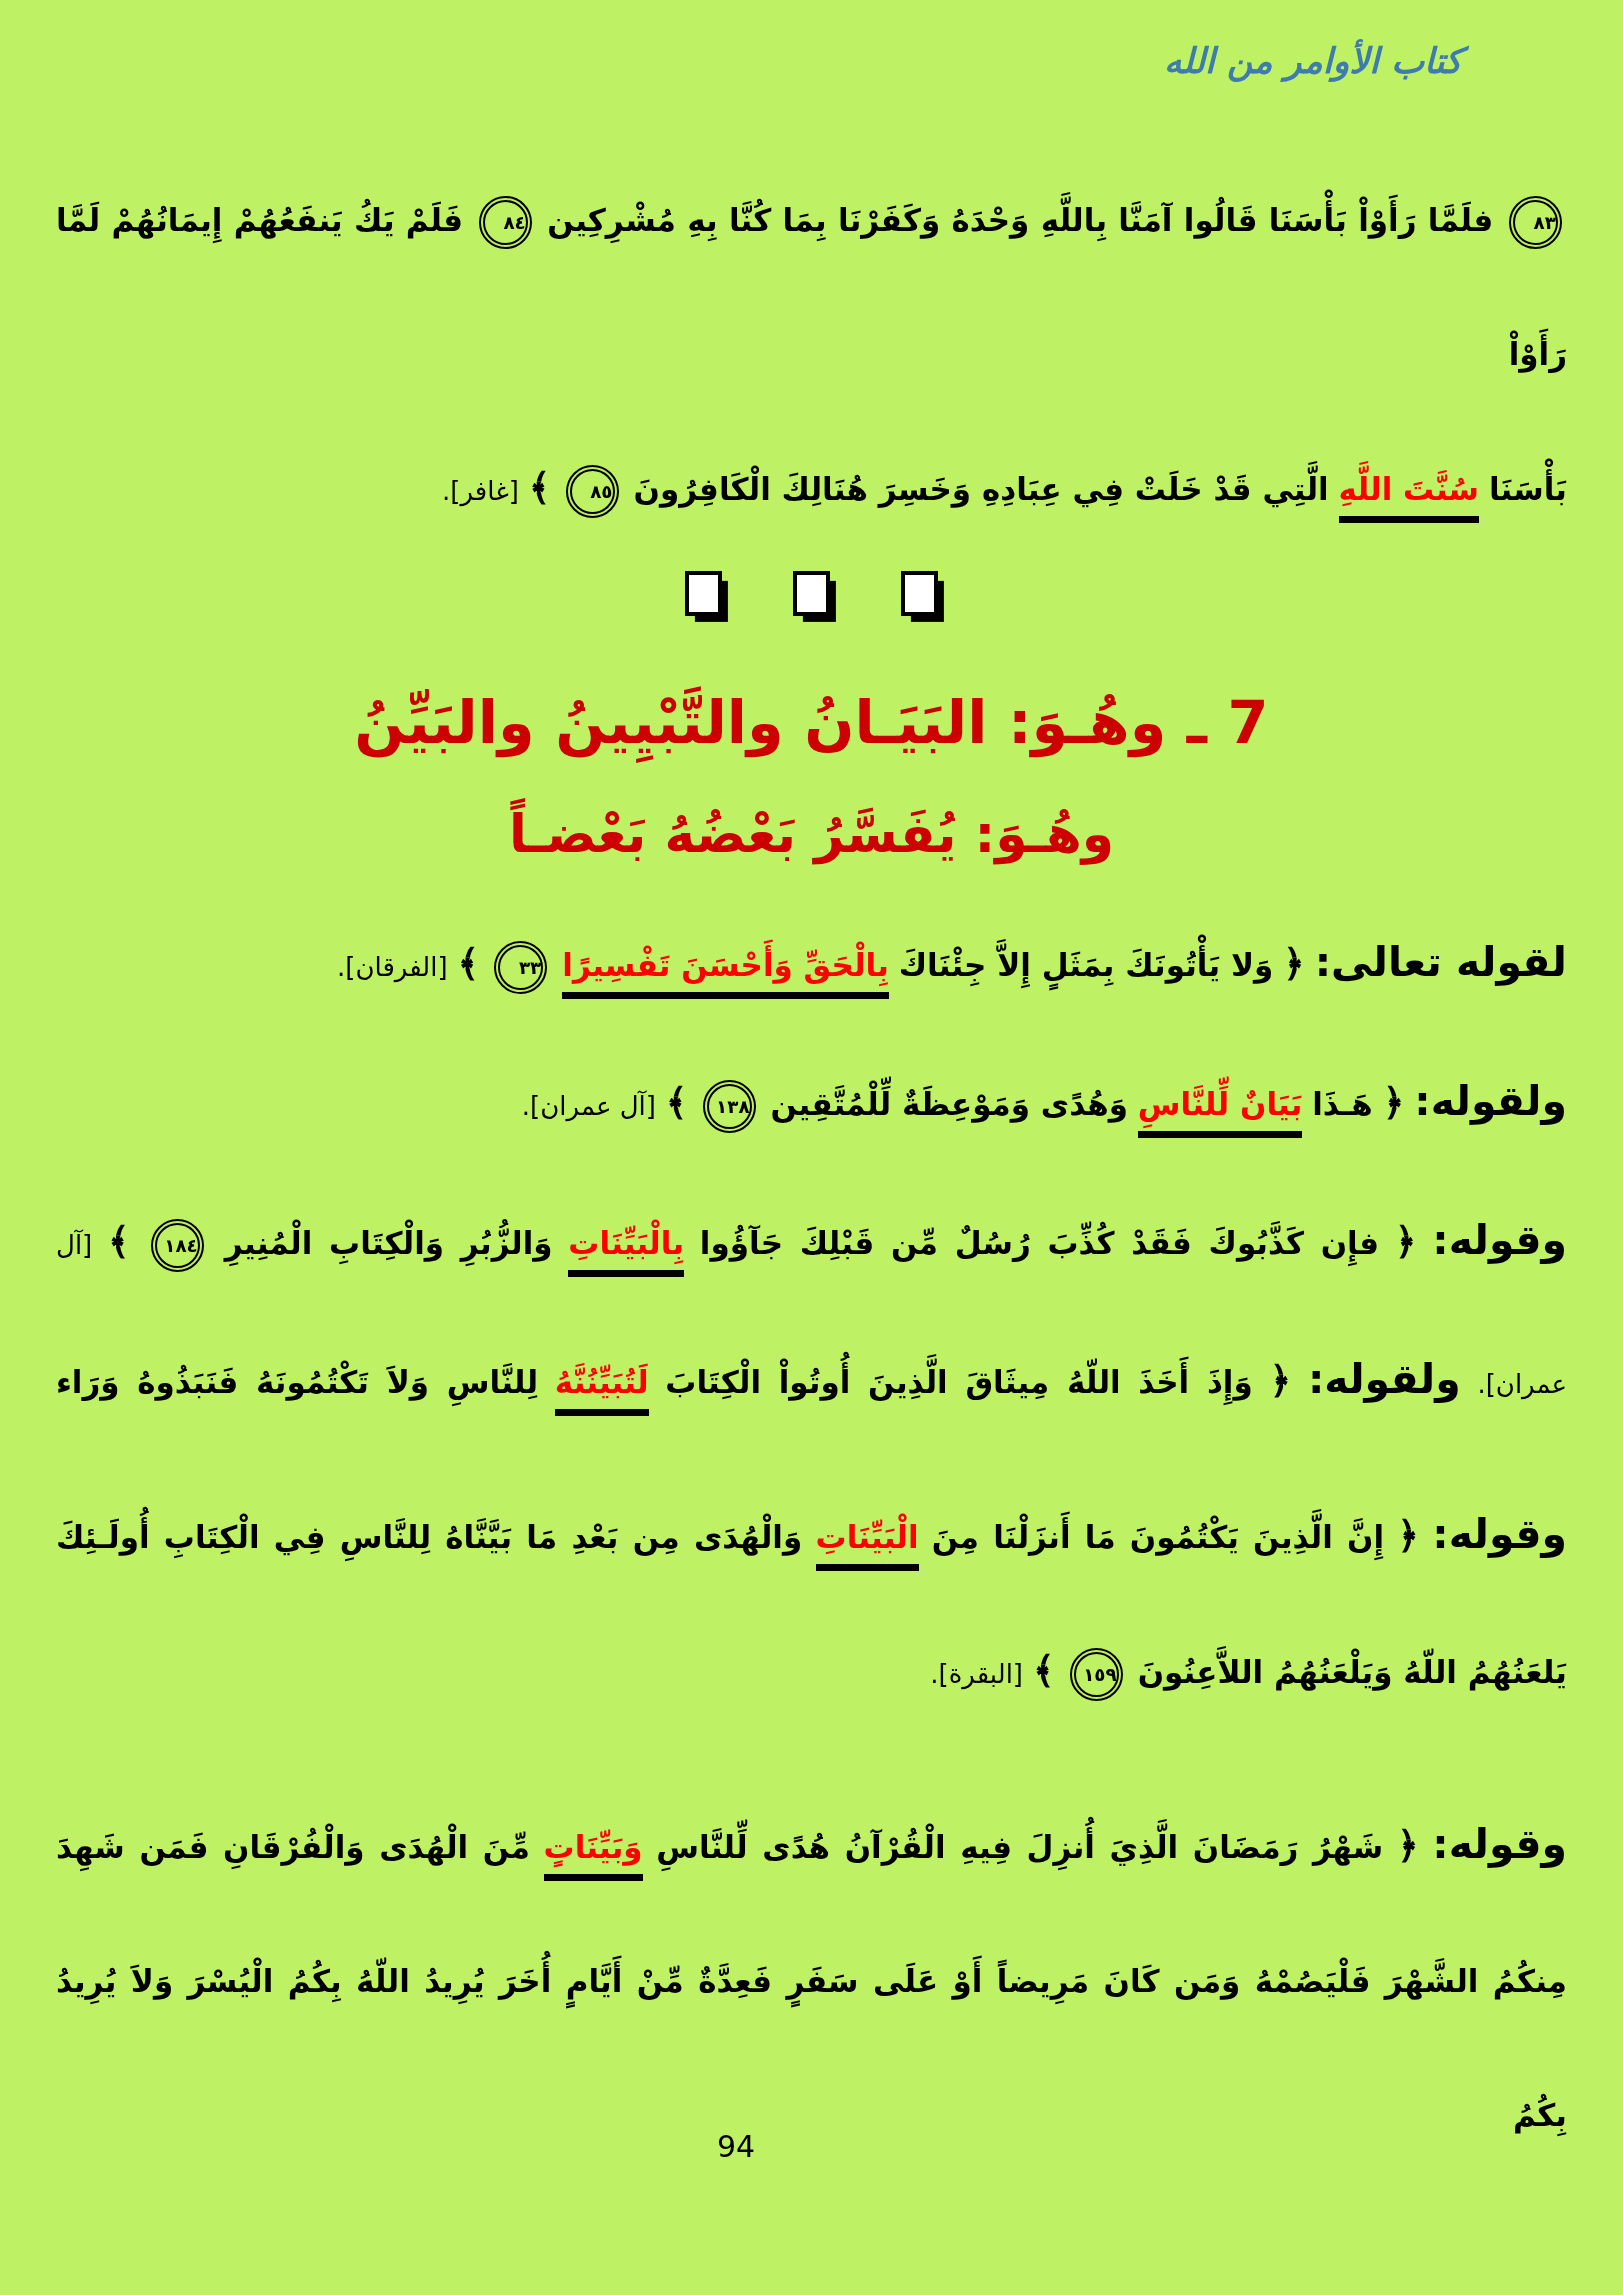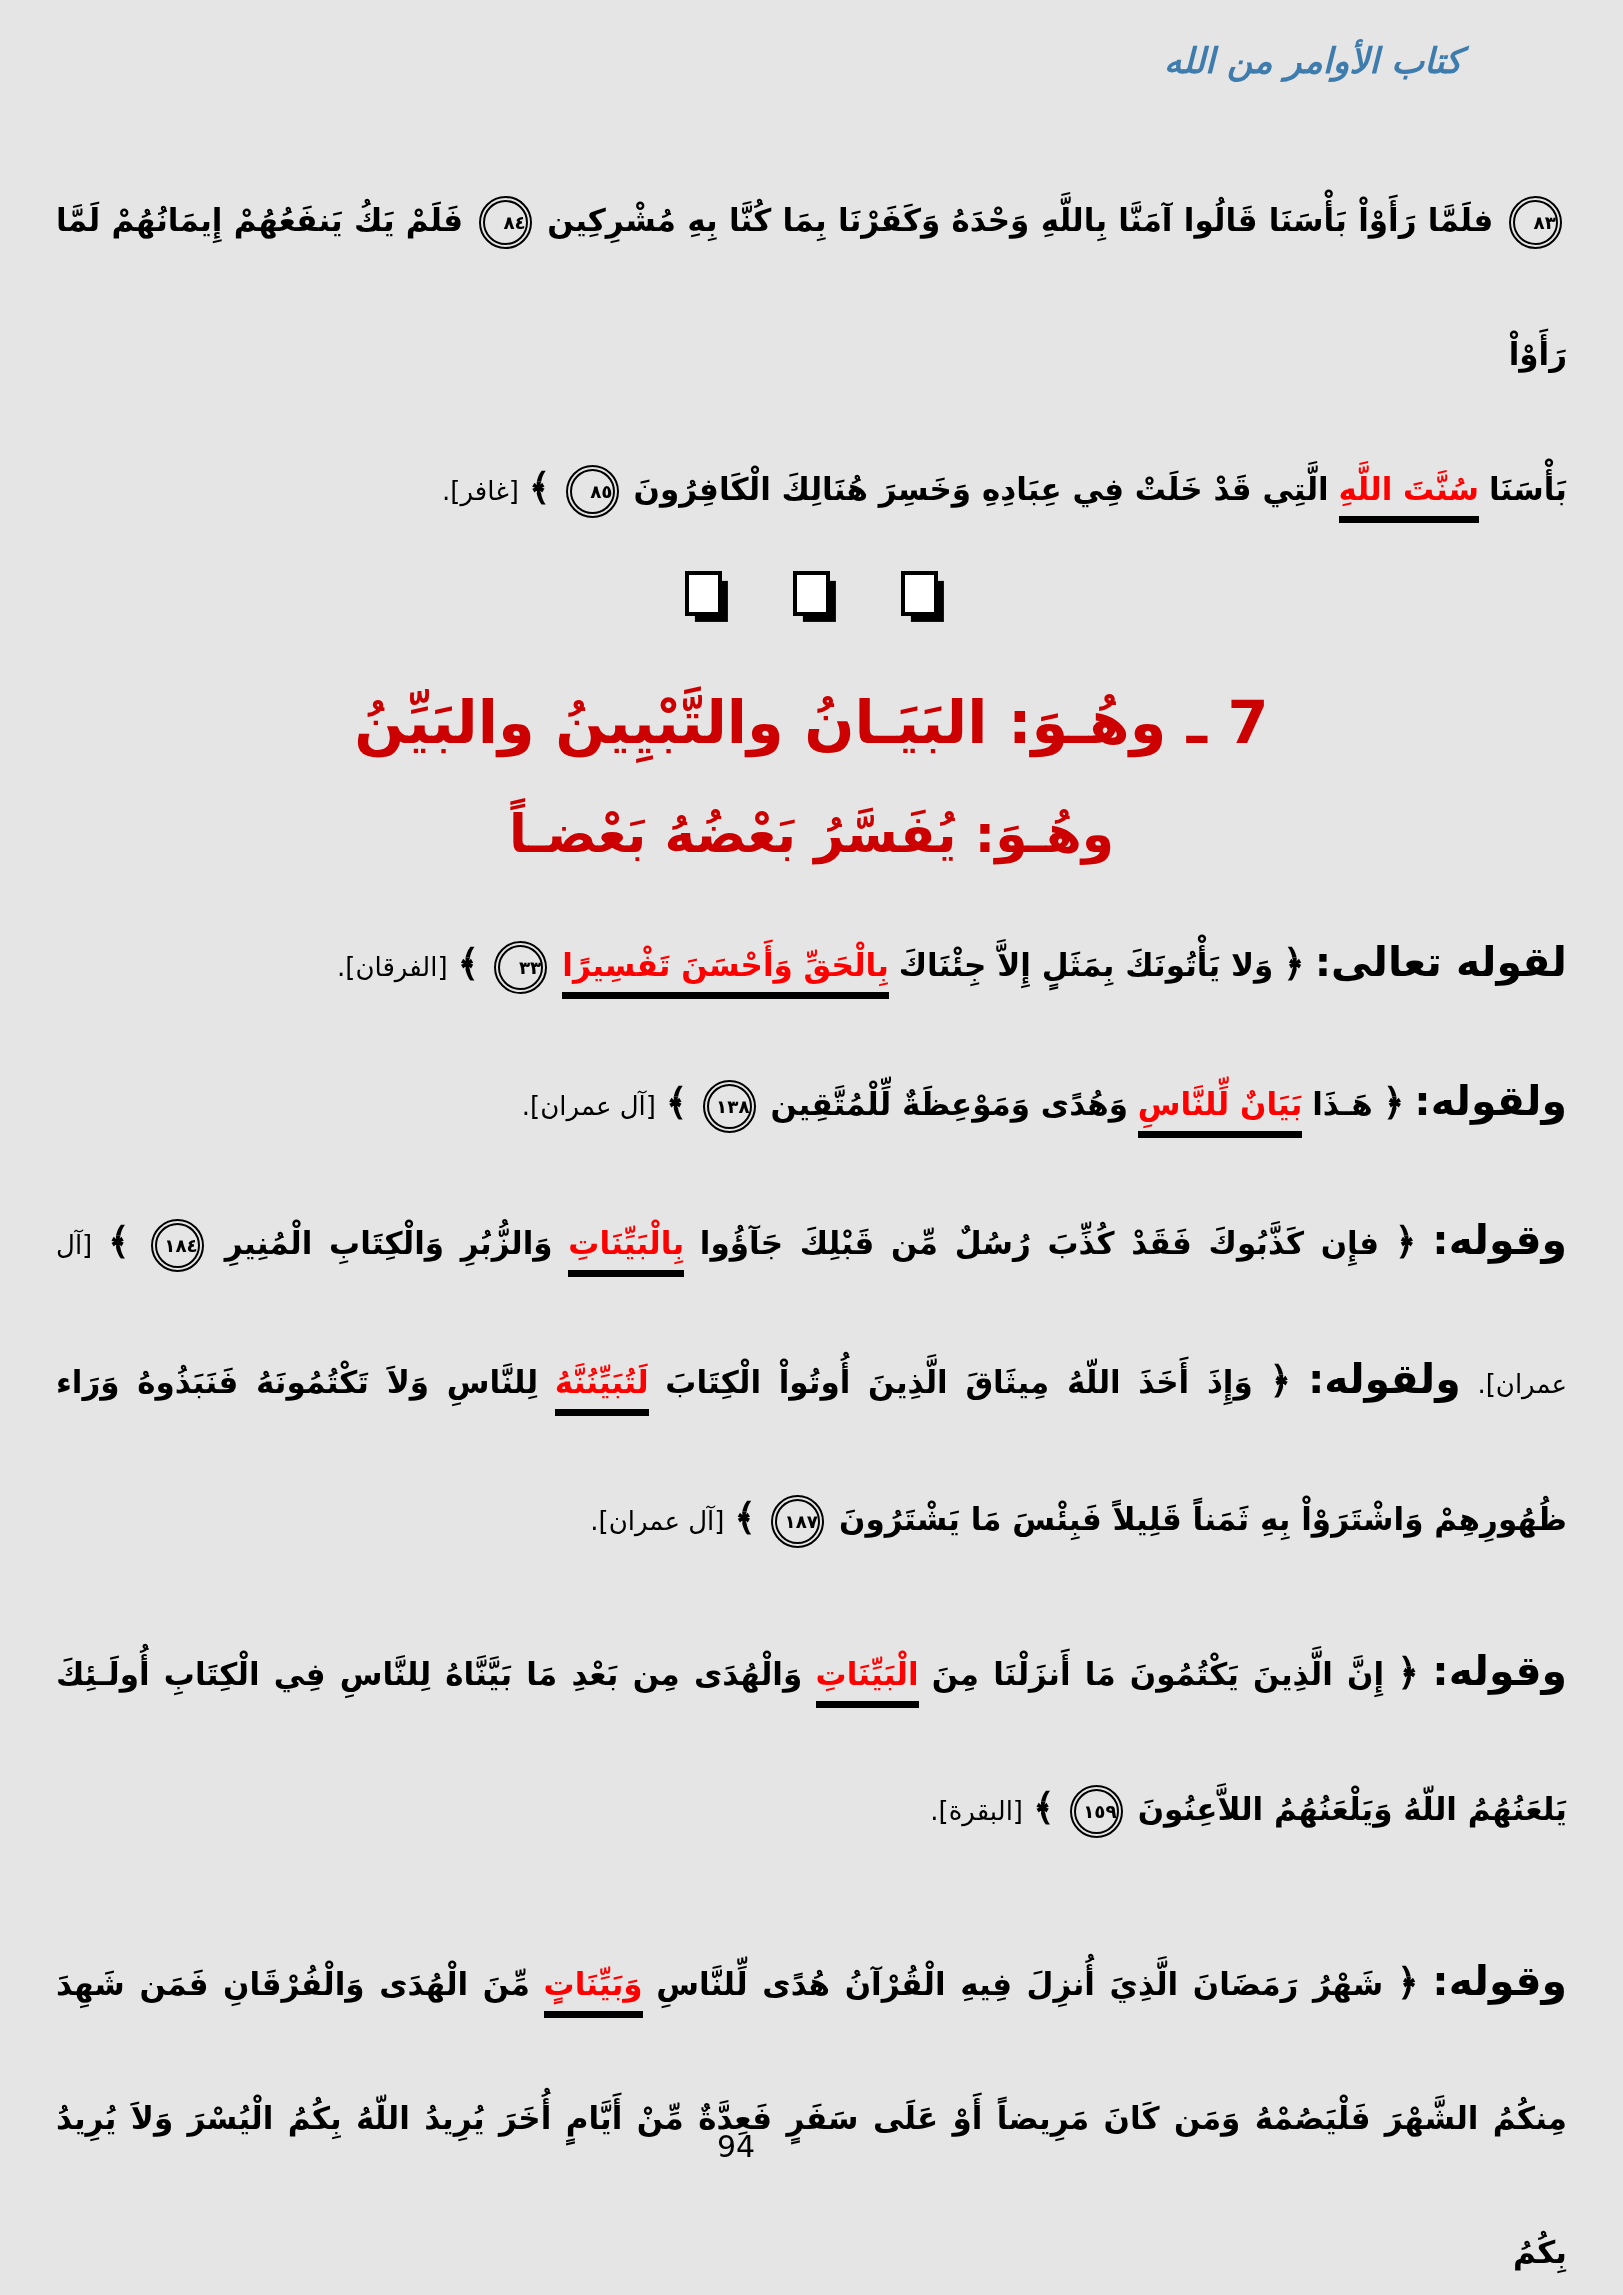--- a/index.html
+++ b/index.html
@@ -1,19 +1,19 @@
 <!DOCTYPE html>
 <html lang="ar" dir="rtl" style="font-size:10.5px"><head>
 <meta charset="utf-8">
 <style>
   html,body { margin:0; padding:0; background:#ffffff; }
   .page {
     position:relative;
     width:1623px; height:2295px;
-    background:#e5e5e5;
+    background:#bef264;
     overflow:hidden;
     direction:rtl;
     font-family:"DejaVu Sans", sans-serif;
     color:#000;
   }
   .content { padding:29px 56px 0 56px; }
 
   
   .running-head {
     text-align:right;
@@ -172,26 +172,20 @@
         <span class="cite">[آل</span>
       </div>
       <div class="line justify">
         <span class="cite">عمران].</span>
         <span class="label">ولقوله:</span>
         <span class="bracket">﴿</span>
         <span class="qtext">وَإِذَ أَخَذَ اللّهُ مِيثَاقَ الَّذِينَ أُوتُواْ الْكِتَابَ</span>
         <span class="hl">لَتُبَيِّنُنَّهُ</span>
         <span class="qtext">لِلنَّاسِ وَلاَ تَكْتُمُونَهُ فَنَبَذُوهُ وَرَاء</span>
       </div>
-      <div class="line">
-        <span class="qtext">ظُهُورِهِمْ وَاشْتَرَوْاْ بِهِ ثَمَناً قَلِيلاً فَبِئْسَ مَا يَشْتَرُونَ</span>
-        <span class="badge">١٨٧</span>
-        <span class="bracket">﴾</span>
-        <span class="cite">[آل عمران].</span>
-      </div>
     </div>
 
     <div class="para p5">
       <div class="line justify">
         <span class="label">وقوله:</span>
         <span class="bracket">﴿</span>
         <span class="qtext">إِنَّ الَّذِينَ يَكْتُمُونَ مَا أَنزَلْنَا مِنَ</span>
         <span class="hl">الْبَيِّنَاتِ</span>
         <span class="qtext">وَالْهُدَى مِن بَعْدِ مَا بَيَّنَّاهُ لِلنَّاسِ فِي الْكِتَابِ أُولَـئِكَ</span>
       </div>

